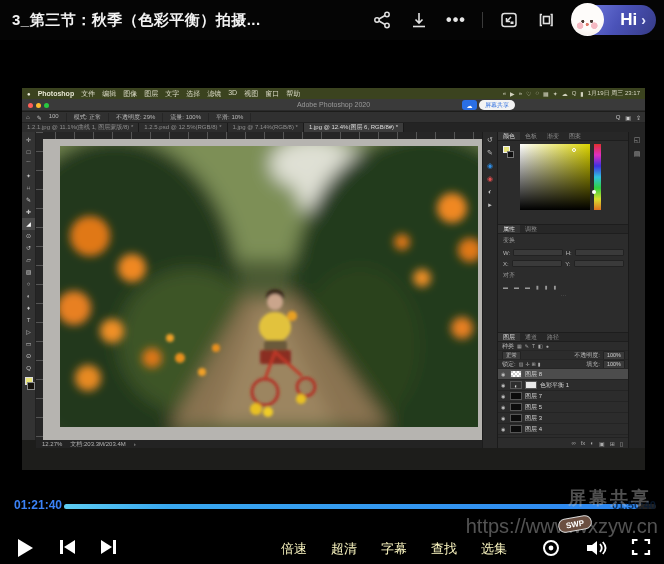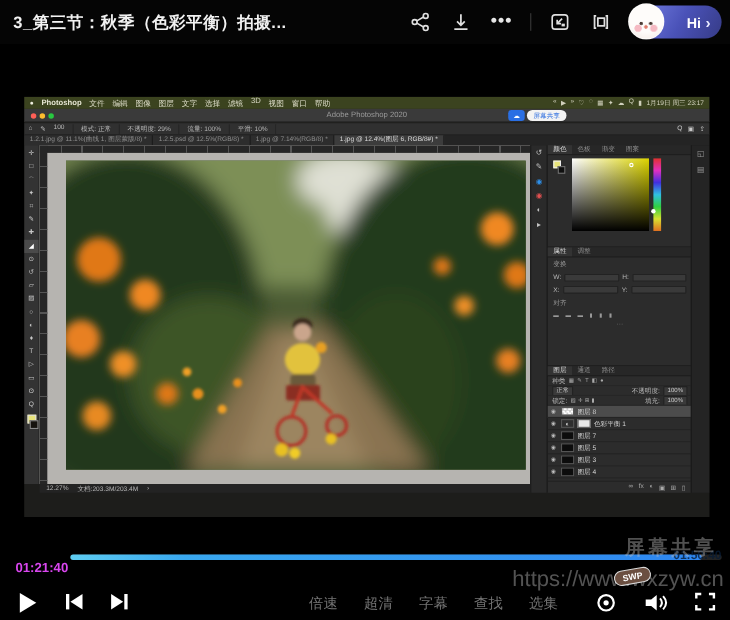--- a/index.html
+++ b/index.html
@@ -19,21 +19,21 @@
     display:flex;align-items:center;justify-content:flex-end;padding-right:10px;gap:4px;}
   .avatar-face{position:absolute;left:-1px;top:-2px;width:33px;height:33px;border-radius:50%;
     background:
       radial-gradient(circle at 35% 56%, #4a3a34 1.3px, transparent 1.8px),
       radial-gradient(circle at 63% 56%, #4a3a34 1.3px, transparent 1.8px),
       radial-gradient(circle at 26% 70%, #f5b9c2 3px, transparent 3.6px),
       radial-gradient(circle at 72% 70%, #f5b9c2 3px, transparent 3.6px),
       radial-gradient(circle at 49% 66%, #e07a6a 1.4px, transparent 1.8px),
       radial-gradient(circle at 50% 30%, #fefcfa 60%, #f3e8e2 100%);
     border:1px solid rgba(255,255,255,.55);}
-  .hi-label{color:#fff;font-size:13px;font-weight:bold;}
+  .hi-label{color:#fff;font-size:17px;font-weight:bold;}
   .hi-chevron{color:#e8eaff;font-size:14px;font-weight:bold;line-height:12px;}
 
   
   .video{position:absolute;left:22px;top:88px;width:623px;height:382px;background:#1d1d1b;overflow:hidden;}
 
   .menubar{position:absolute;left:0;top:0;width:100%;height:11px;background:#3b431f;
     display:flex;align-items:center;padding:0 5px;gap:7px;font-size:7px;color:#e6e6d2;white-space:nowrap;}
   .apple{font-size:6px;color:#f0f0e0;}
   .mb-app{font-weight:bold;font-size:7px;}
   .menu-item{font-size:7px;color:#dcdcc8;}
@@ -117,40 +117,40 @@
   .panel-btns{position:absolute;bottom:0;left:0;width:100%;height:11px;display:flex;align-items:center;
     justify-content:flex-end;gap:5px;padding:0 6px;border-top:1px solid #222;color:#aaa;font-size:6px;}
   .rightedge{position:absolute;left:606px;top:0;width:17px;height:316px;background:#242424;border-left:1px solid #1a1a1a;
     display:flex;flex-direction:column;align-items:center;gap:6px;padding-top:4px;}
   .rightedge span{font-size:7px;color:#999;}
 
   .statusbar{position:absolute;left:14px;top:308px;width:446px;height:8px;background:#232323;
     display:flex;gap:8px;align-items:center;padding:0 6px;font-size:6px;color:#b5b5b5;white-space:nowrap;}
 
   
-  .cur-time{position:absolute;left:14px;top:498px;font-size:12px;font-weight:bold;color:#d946ef;margin-top:11px;}
+  .cur-time{position:absolute;left:14px;top:498px;font-size:12px;font-weight:bold;color:#3b82f6;}
   .progress{position:absolute;left:64px;top:504px;width:592px;height:5px;border-radius:3px;background:rgba(255,255,255,.14);}
   .progress-fill{height:5px;border-radius:3px;background:linear-gradient(90deg,#5ecdf2 0%,#39a8ef 18%,#2e86f0 100%);}
   .duration{position:absolute;right:8px;top:499px;font-size:11px;font-weight:bold;color:rgba(8,28,52,.8);z-index:3;}
   .wm-site{position:absolute;right:12px;top:486px;font-size:18px;color:rgba(190,190,190,.42);letter-spacing:3px;z-index:4;font-weight:bold;}
   .wm-url{position:absolute;right:6px;top:514px;font-size:20px;color:rgba(185,185,185,.45);z-index:4;
     font-family:"DejaVu Sans Mono","Liberation Mono",monospace;}
   .wm-badge{position:absolute;left:92px;top:3px;width:34px;height:14px;border-radius:8px;background:#6b4f41;
     border:1px solid #d8d8d8;color:#fff;font-size:8px;font-weight:bold;text-align:center;line-height:13px;
     transform:rotate(-10deg);font-family:"Liberation Sans",sans-serif;}
   .controls{position:absolute;left:0;top:532px;width:664px;height:32px;}
   .play-btn{position:absolute;left:18px;top:7px;width:0;height:0;border-left:15px solid #fff;
     border-top:9px solid transparent;border-bottom:9px solid transparent;}
   .skip{position:absolute;top:8px;display:flex;align-items:center;gap:1px;}
   .skip .bar{width:2.5px;height:14px;background:#fff;}
   .tri-l{width:0;height:0;border-right:11px solid #fff;border-top:7px solid transparent;border-bottom:7px solid transparent;}
   .tri-r{width:0;height:0;border-left:11px solid #fff;border-top:7px solid transparent;border-bottom:7px solid transparent;}
   #skip-prev{left:60px;} #skip-next{left:101px;}
   .txt-controls{position:absolute;left:281px;top:8px;display:flex;gap:24px;}
-  .txt-btn{font-size:13px;color:#737373;}
+  .txt-btn{font-size:13px;color:#fef9c3;}
   .ctl-ico{position:absolute;top:6px;}
   #record-ico{left:541px;} #volume-ico{left:584px;} #fullscreen-ico{left:631px;}
 </style>
 </head>
 <body>
 
 <div id="root">
 
   <div class="topbar">
     <div class="vid-title">3_第三节：秋季（色彩平衡）拍摄...</div>

